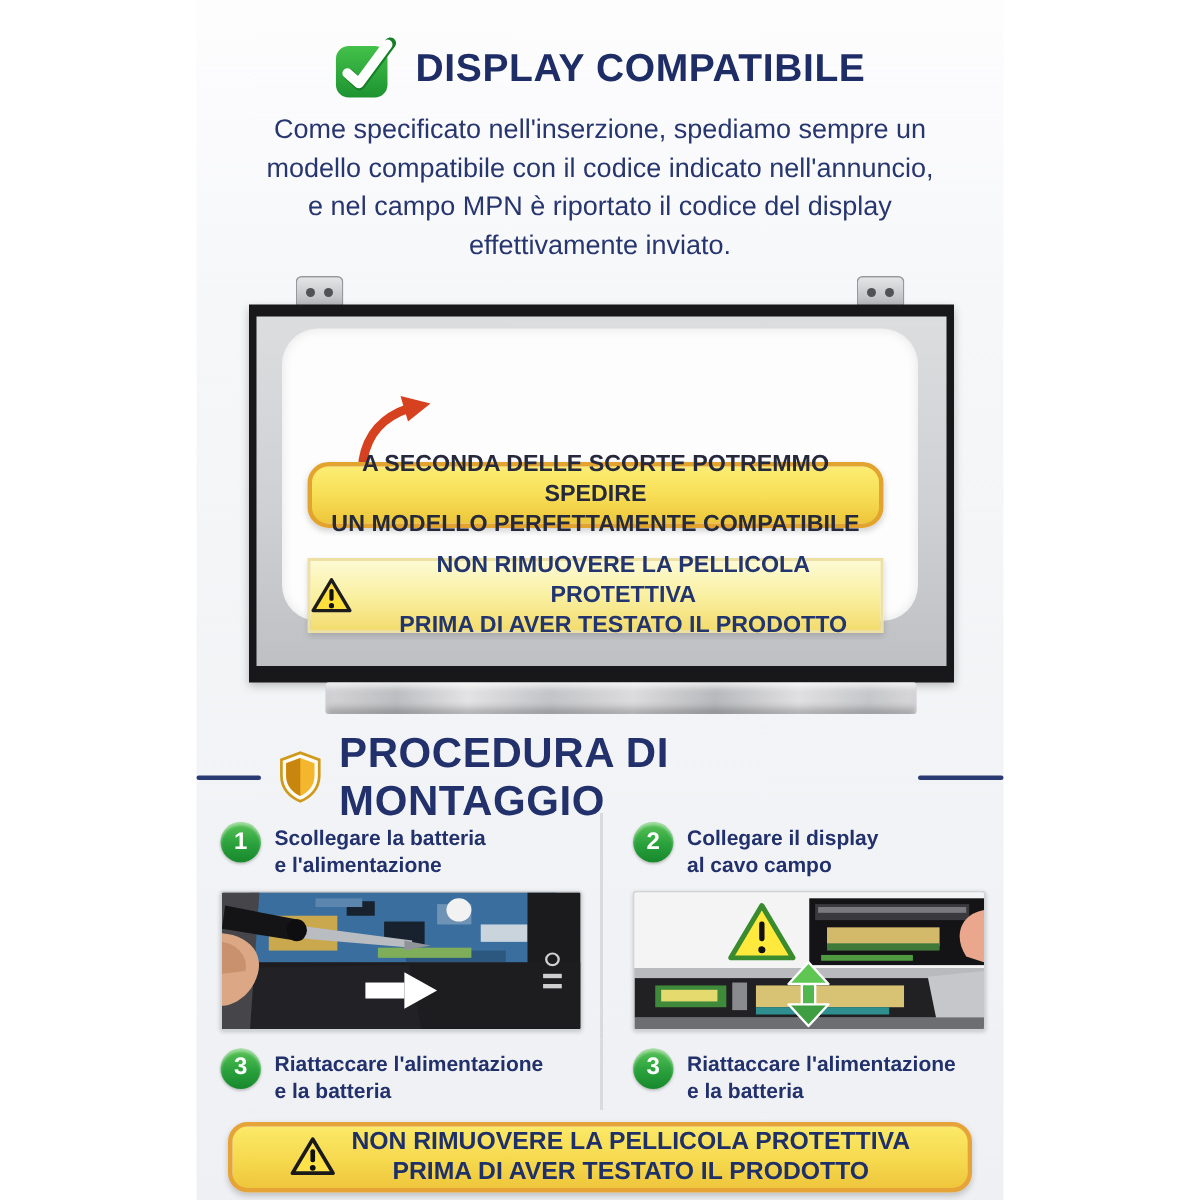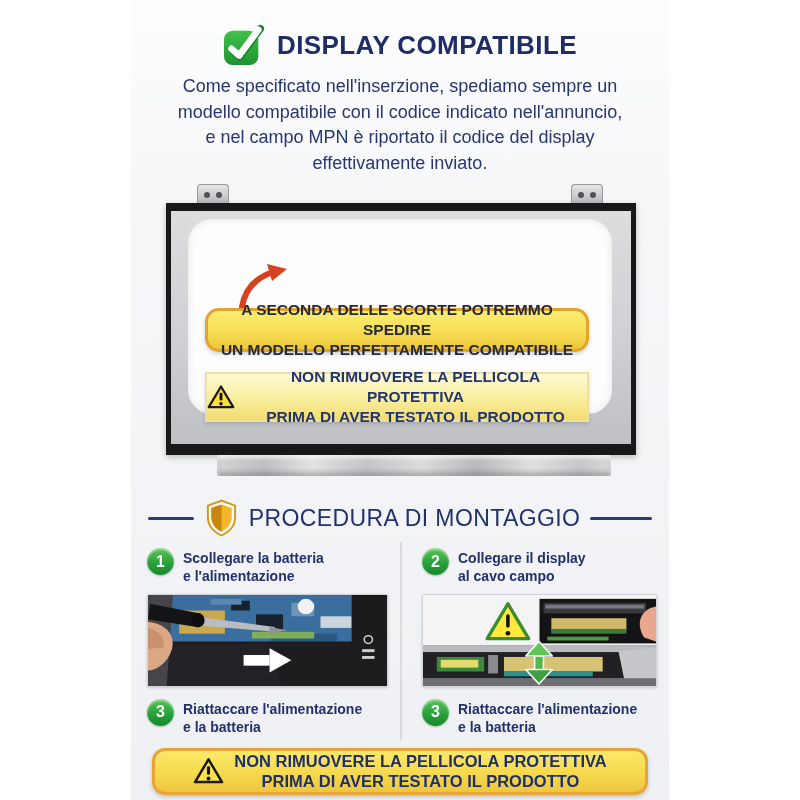--- a/index.html
+++ b/index.html
@@ -44,21 +44,21 @@
   .sticker.film { top:192px; height:50px; font-size:15.5px; color:#23356e;
         border:2px solid #ece0a2; border-radius:0;
         background:linear-gradient(180deg,#fdfad4 0%,#faf0a2 50%,#f2dc6e 100%);
         box-shadow:0 2px 4px rgba(0,0,0,.15); }
   .tri-icon { flex:0 0 auto; }
 
   
   .proc-header { margin-top:14px; display:flex; align-items:center; justify-content:center; gap:10px; height:44px; }
   .rule { height:3px; background:#2a3a72; border-radius:2px; }
   .rule.l { width:46px; } .rule.r { width:62px; }
-  .proc-title { font-size:23px; font-weight:400; color:#22316b; letter-spacing:.4px; }
+  .proc-title { font-size:28px; font-weight:700; color:#22316b; letter-spacing:.4px; }
   .shield { width:35px; height:40px; }
 
   .steps { display:grid; grid-template-columns:1fr 1fr; margin-top:2px; }
   .cell { padding:5px 12px 4px 16px; }
   .cell.rcol { border-left:2px solid #d8dade; padding-left:20px; }
   .step { display:flex; gap:9px; align-items:flex-start; }
   .badge { flex:0 0 auto; width:27px; height:27px; border-radius:50%; margin-top:1px;
            background:linear-gradient(180deg,#5ac457 0%,#2aa13c 55%,#17882c 100%);
            color:#fff; font-weight:800; font-size:16px;
            display:flex; align-items:center; justify-content:center;

